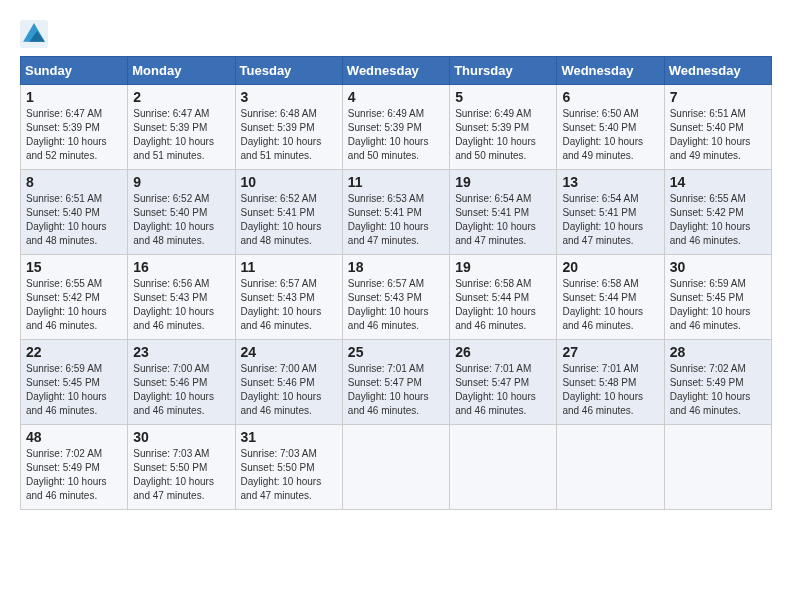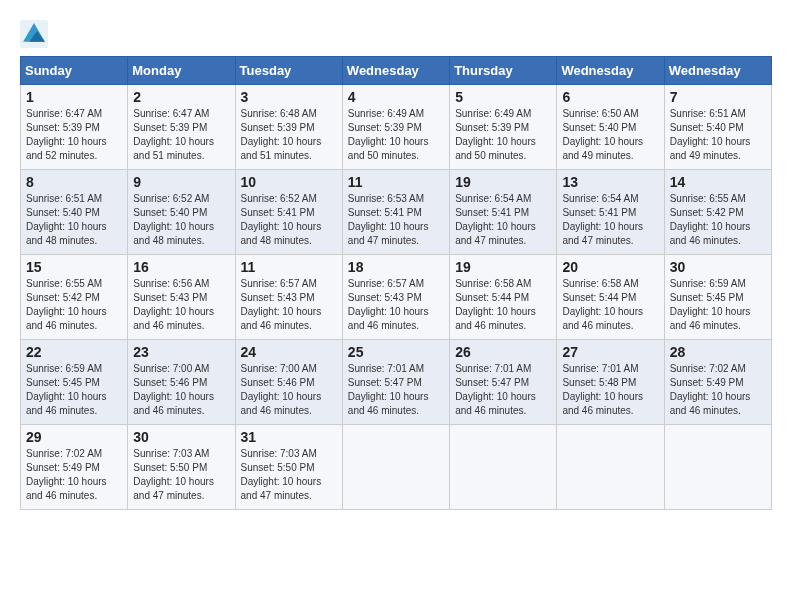--- a/index.html
+++ b/index.html
@@ -241,21 +241,21 @@
           <div class="day-number">27</div>
           <div class="day-detail">Sunrise: 7:01 AM<br>Sunset: 5:48 PM<br>Daylight: 10 hours and 46 minutes.</div>
         </td>
         <td>
           <div class="day-number">28</div>
           <div class="day-detail">Sunrise: 7:02 AM<br>Sunset: 5:49 PM<br>Daylight: 10 hours and 46 minutes.</div>
         </td>
       </tr>
       <tr>
         <td>
-          <div class="day-number">29</div>
+          <div class="day-number">48</div>
           <div class="day-detail">Sunrise: 7:02 AM<br>Sunset: 5:49 PM<br>Daylight: 10 hours and 46 minutes.</div>
         </td>
         <td>
           <div class="day-number">30</div>
           <div class="day-detail">Sunrise: 7:03 AM<br>Sunset: 5:50 PM<br>Daylight: 10 hours and 47 minutes.</div>
         </td>
         <td>
           <div class="day-number">31</div>
           <div class="day-detail">Sunrise: 7:03 AM<br>Sunset: 5:50 PM<br>Daylight: 10 hours and 47 minutes.</div>
         </td>

